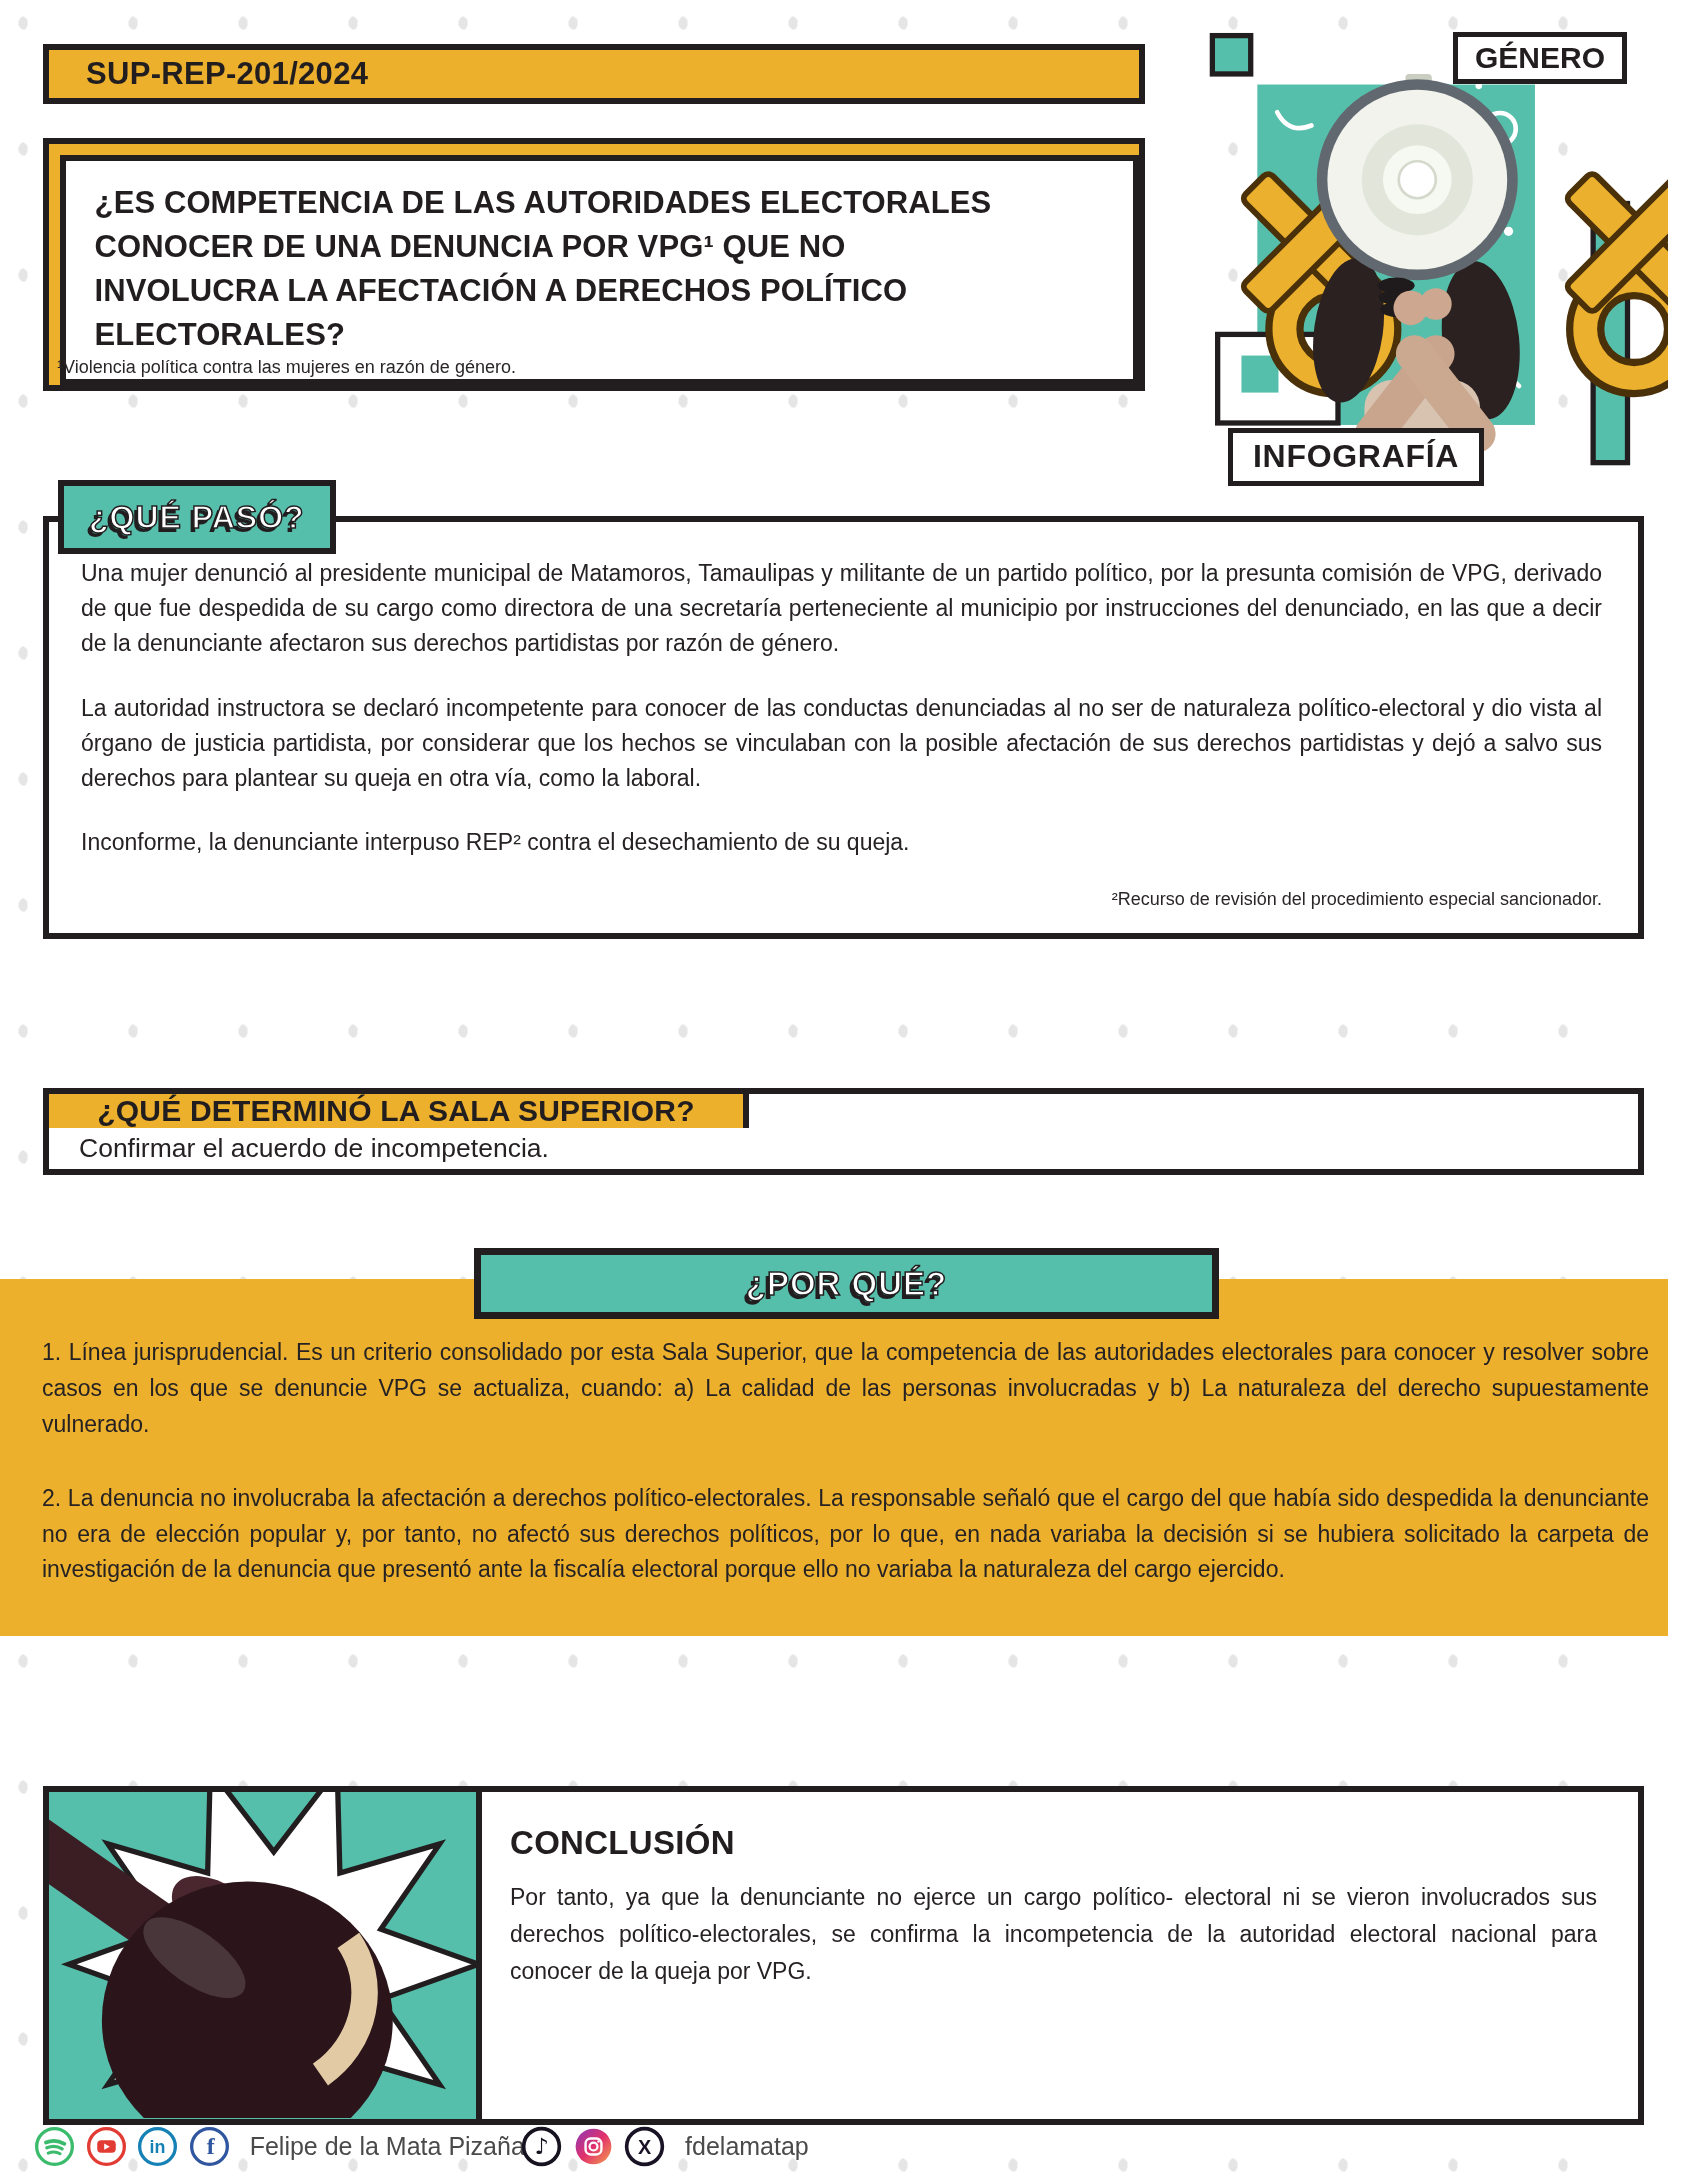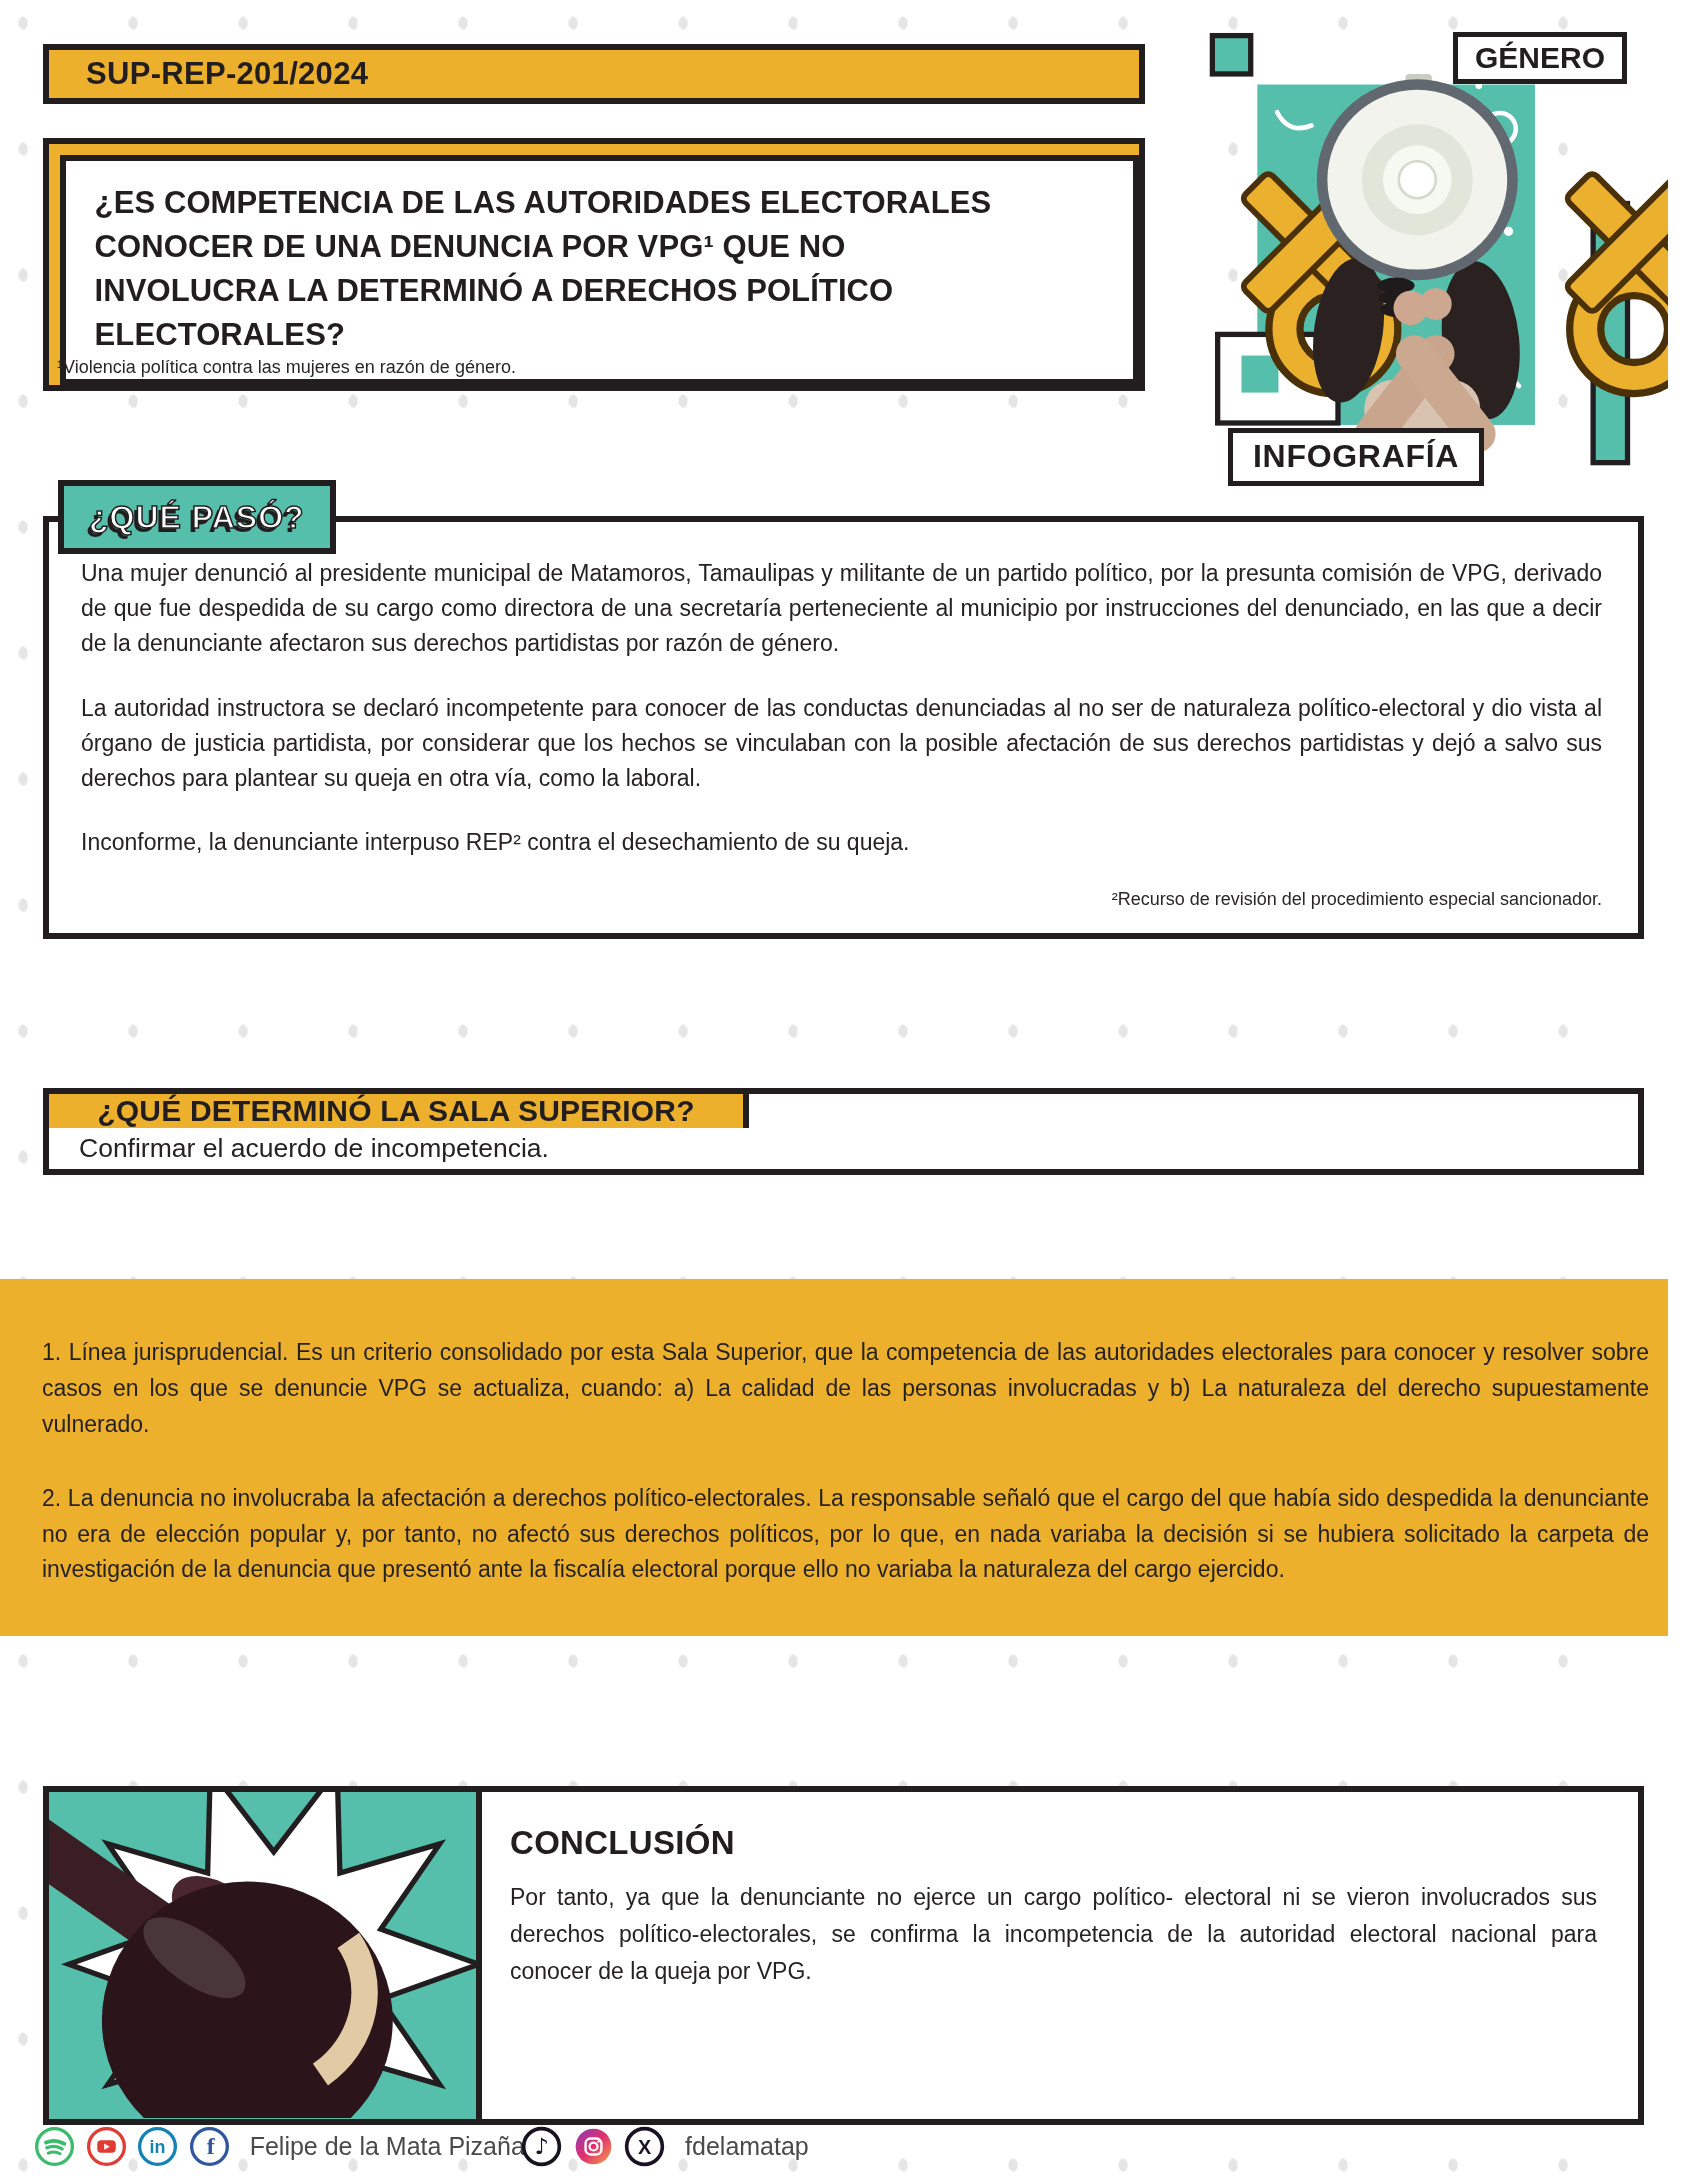--- a/index.html
+++ b/index.html
@@ -90,21 +90,21 @@
 
   <div class="sup-banner">
     <span>SUP-REP-201/2024</span>
   </div>
 
   <div class="title-box">
     <div class="title-inner">
       <h1>
         <span class="tline">¿ES COMPETENCIA DE LAS AUTORIDADES ELECTORALES</span>
         <span class="tline">CONOCER DE UNA DENUNCIA POR VPG¹ QUE NO</span>
-        <span class="tline">INVOLUCRA LA DETERMINÓ A DERECHOS POLÍTICO</span>
+        <span class="tline">INVOLUCRA LA AFECTACIÓN A DERECHOS POLÍTICO</span>
         <span class="tline">ELECTORALES?</span>
       </h1>
     </div>
   </div>
 
   <div class="footnote fn1">¹Violencia política contra las mujeres en razón de género.</div>
 
   <div class="hero">
     <svg class="hero-art" viewBox="0 0 770 700" xmlns="http://www.w3.org/2000/svg">
 
@@ -179,20 +179,23 @@
   </div>
 
   <div class="sala-row">
     <div class="sala-q">¿QUÉ DETERMINÓ LA SALA SUPERIOR?</div>
     <div class="sala-a">Confirmar el acuerdo de incompetencia.</div>
   </div>
 
   <div class="porque-band">
     <p>1. Línea jurisprudencial. Es un criterio consolidado por esta Sala Superior, que la competencia de las autoridades electorales para conocer y resolver sobre casos en los que se denuncie VPG se actualiza, cuando: a) La calidad de las personas involucradas y b) La naturaleza del derecho supuestamente vulnerado.</p>
     <p>2. La denuncia no involucraba la afectación a derechos político-electorales. La responsable señaló que el cargo del que había sido despedida la denunciante no era de elección popular y, por tanto, no afectó sus derechos políticos, por lo que, en nada variaba la decisión si se hubiera solicitado la carpeta de investigación de la denuncia que presentó ante la fiscalía electoral porque ello no variaba la naturaleza del cargo ejercido.</p>
+  </div>
+  <div class="teal-banner porque-banner">
+    <span class="outlined">¿POR QUÉ?</span>
   </div>
 
   <div class="conclusion-box">
     <div class="concl-img">
       <svg width="433" height="326" viewBox="0 0 655 492" xmlns="http://www.w3.org/2000/svg">
         <rect x="0" y="0" width="655" height="492" fill="#56BFAB"></rect>
         <polygon fill="#FFFFFF" stroke="#221E1F" stroke-width="8" points="650,260 502,313 591,442 440,398 436,555 340,430 244,555 240,398 89,442 178,313 30,260 178,207 89,78 240,122 244,-35 340,90 436,-35 440,122 591,78 502,207"></polygon>
         <g>
           <rect x="-90" y="50" width="430" height="80" rx="40" fill="#3A1E24" transform="rotate(35 0 90)"></rect>
           <ellipse cx="255" cy="185" rx="78" ry="46" fill="#4A272E" transform="rotate(35 255 185)"></ellipse>

